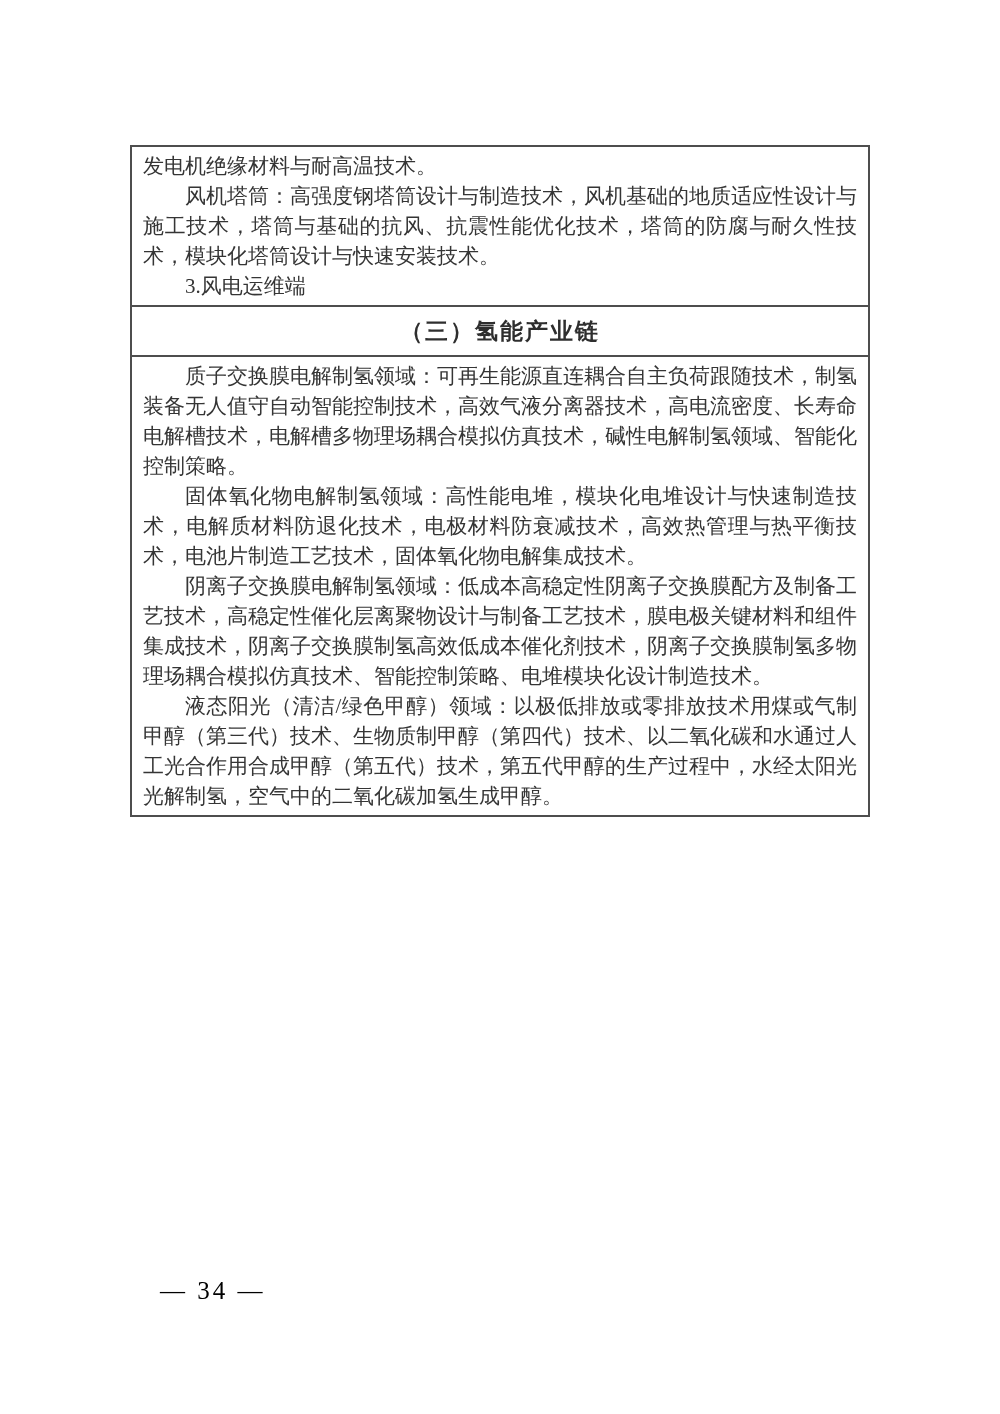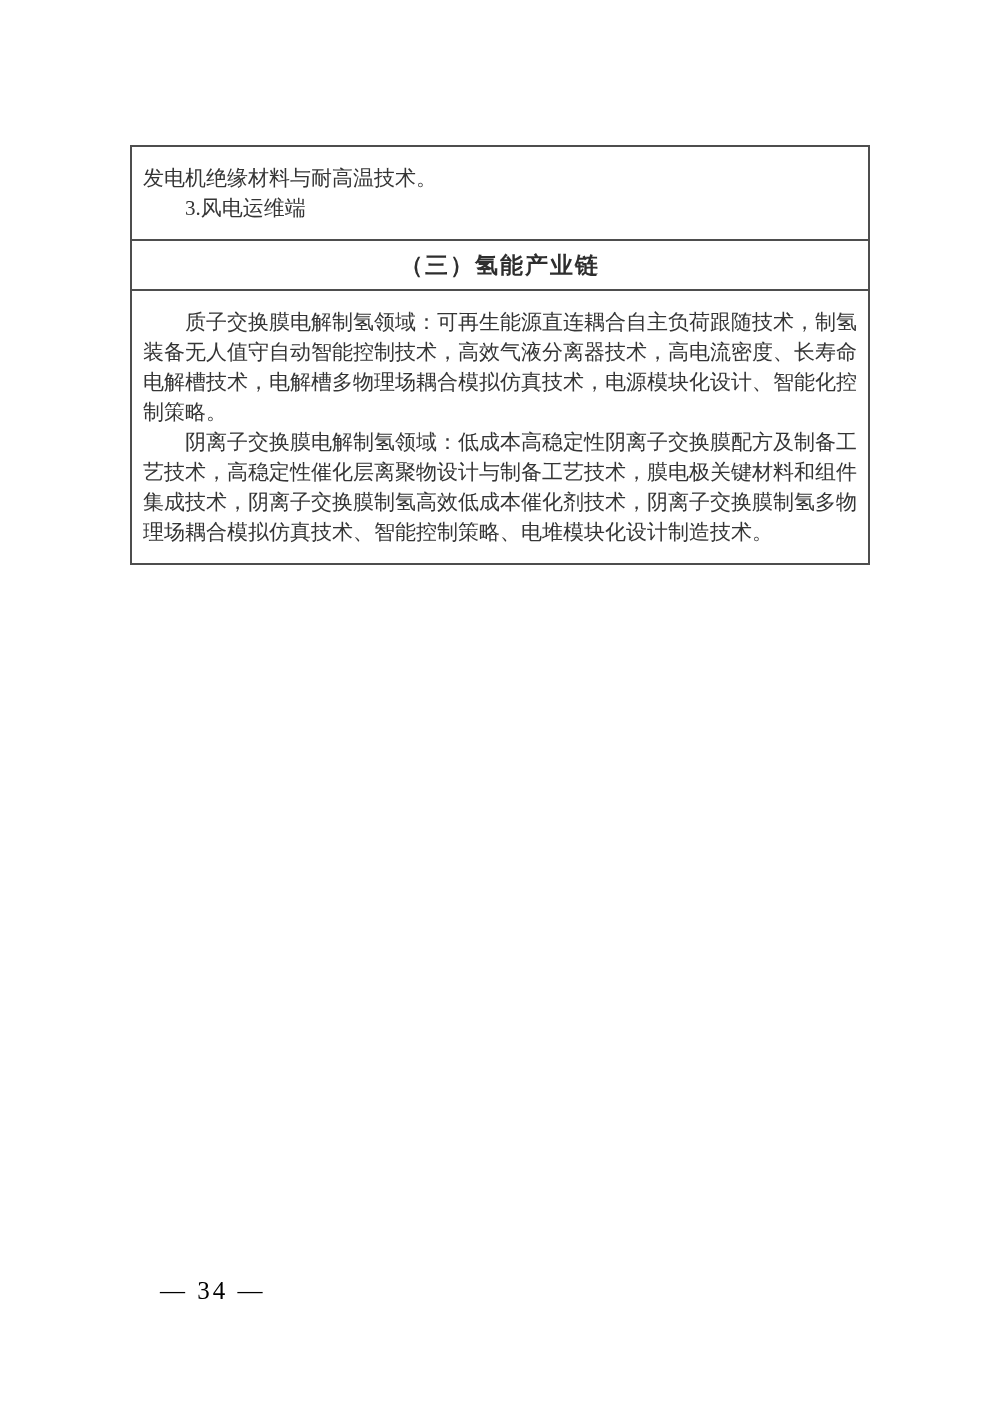--- a/index.html
+++ b/index.html
@@ -23,21 +23,21 @@
     position: absolute;
     left: 130px;
     top: 145px;
     width: 740px;
     box-sizing: border-box;
     border: 2px solid #4e4e4e;
     background: #ffffff;
   }
   .cell {
     box-sizing: border-box;
-    padding: 16px 11px;
+    padding: 4px 11px;
   }
   .heading-row {
     border-top: 2px solid #4e4e4e;
     border-bottom: 2px solid #4e4e4e;
     text-align: center;
     padding: 9px 0 8px 0;
   }
   .section-heading {
     margin: 0;
     font-size: 23px;
@@ -68,29 +68,32 @@
 </style>
 </head>
 <body>
 
 <div class="page">
 
   <div class="doc-table">
 
     <div class="cell">
       <p class="para">发电机绝缘材料与耐高温技术。</p>
+      <p class="para indent">风机塔筒：高强度钢塔筒设计与制造技术，风机基础的地质适应性设计与施工技术，塔筒与基础的抗风、抗震性能优化技术，塔筒的防腐与耐久性技术，模块化塔筒设计与快速安装技术。</p>
       <p class="para indent">3.风电运维端</p>
     </div>
 
     <div class="cell heading-row">
       <h2 class="section-heading">（三）氢能产业链</h2>
     </div>
 
     <div class="cell">
-      <p class="para indent">质子交换膜电解制氢领域：可再生能源直连耦合自主负荷跟随技术，制氢装备无人值守自动智能控制技术，高效气液分离器技术，高电流密度、长寿命电解槽技术，电解槽多物理场耦合模拟仿真技术，电源模块化设计、智能化控制策略。</p>
+      <p class="para indent">质子交换膜电解制氢领域：可再生能源直连耦合自主负荷跟随技术，制氢装备无人值守自动智能控制技术，高效气液分离器技术，高电流密度、长寿命电解槽技术，电解槽多物理场耦合模拟仿真技术，碱性电解制氢领域、智能化控制策略。</p>
+      <p class="para indent">固体氧化物电解制氢领域：高性能电堆，模块化电堆设计与快速制造技术，电解质材料防退化技术，电极材料防衰减技术，高效热管理与热平衡技术，电池片制造工艺技术，固体氧化物电解集成技术。</p>
       <p class="para indent">阴离子交换膜电解制氢领域：低成本高稳定性阴离子交换膜配方及制备工艺技术，高稳定性催化层离聚物设计与制备工艺技术，膜电极关键材料和组件集成技术，阴离子交换膜制氢高效低成本催化剂技术，阴离子交换膜制氢多物理场耦合模拟仿真技术、智能控制策略、电堆模块化设计制造技术。</p>
+      <p class="para indent">液态阳光（清洁/绿色甲醇）领域：以极低排放或零排放技术用煤或气制甲醇（第三代）技术、生物质制甲醇（第四代）技术、以二氧化碳和水通过人工光合作用合成甲醇（第五代）技术，第五代甲醇的生产过程中，水经太阳光光解制氢，空气中的二氧化碳加氢生成甲醇。</p>
     </div>
 
   </div>
 
   <div class="page-number">— 34 —</div>
 
 </div>
 
 </body></html>

